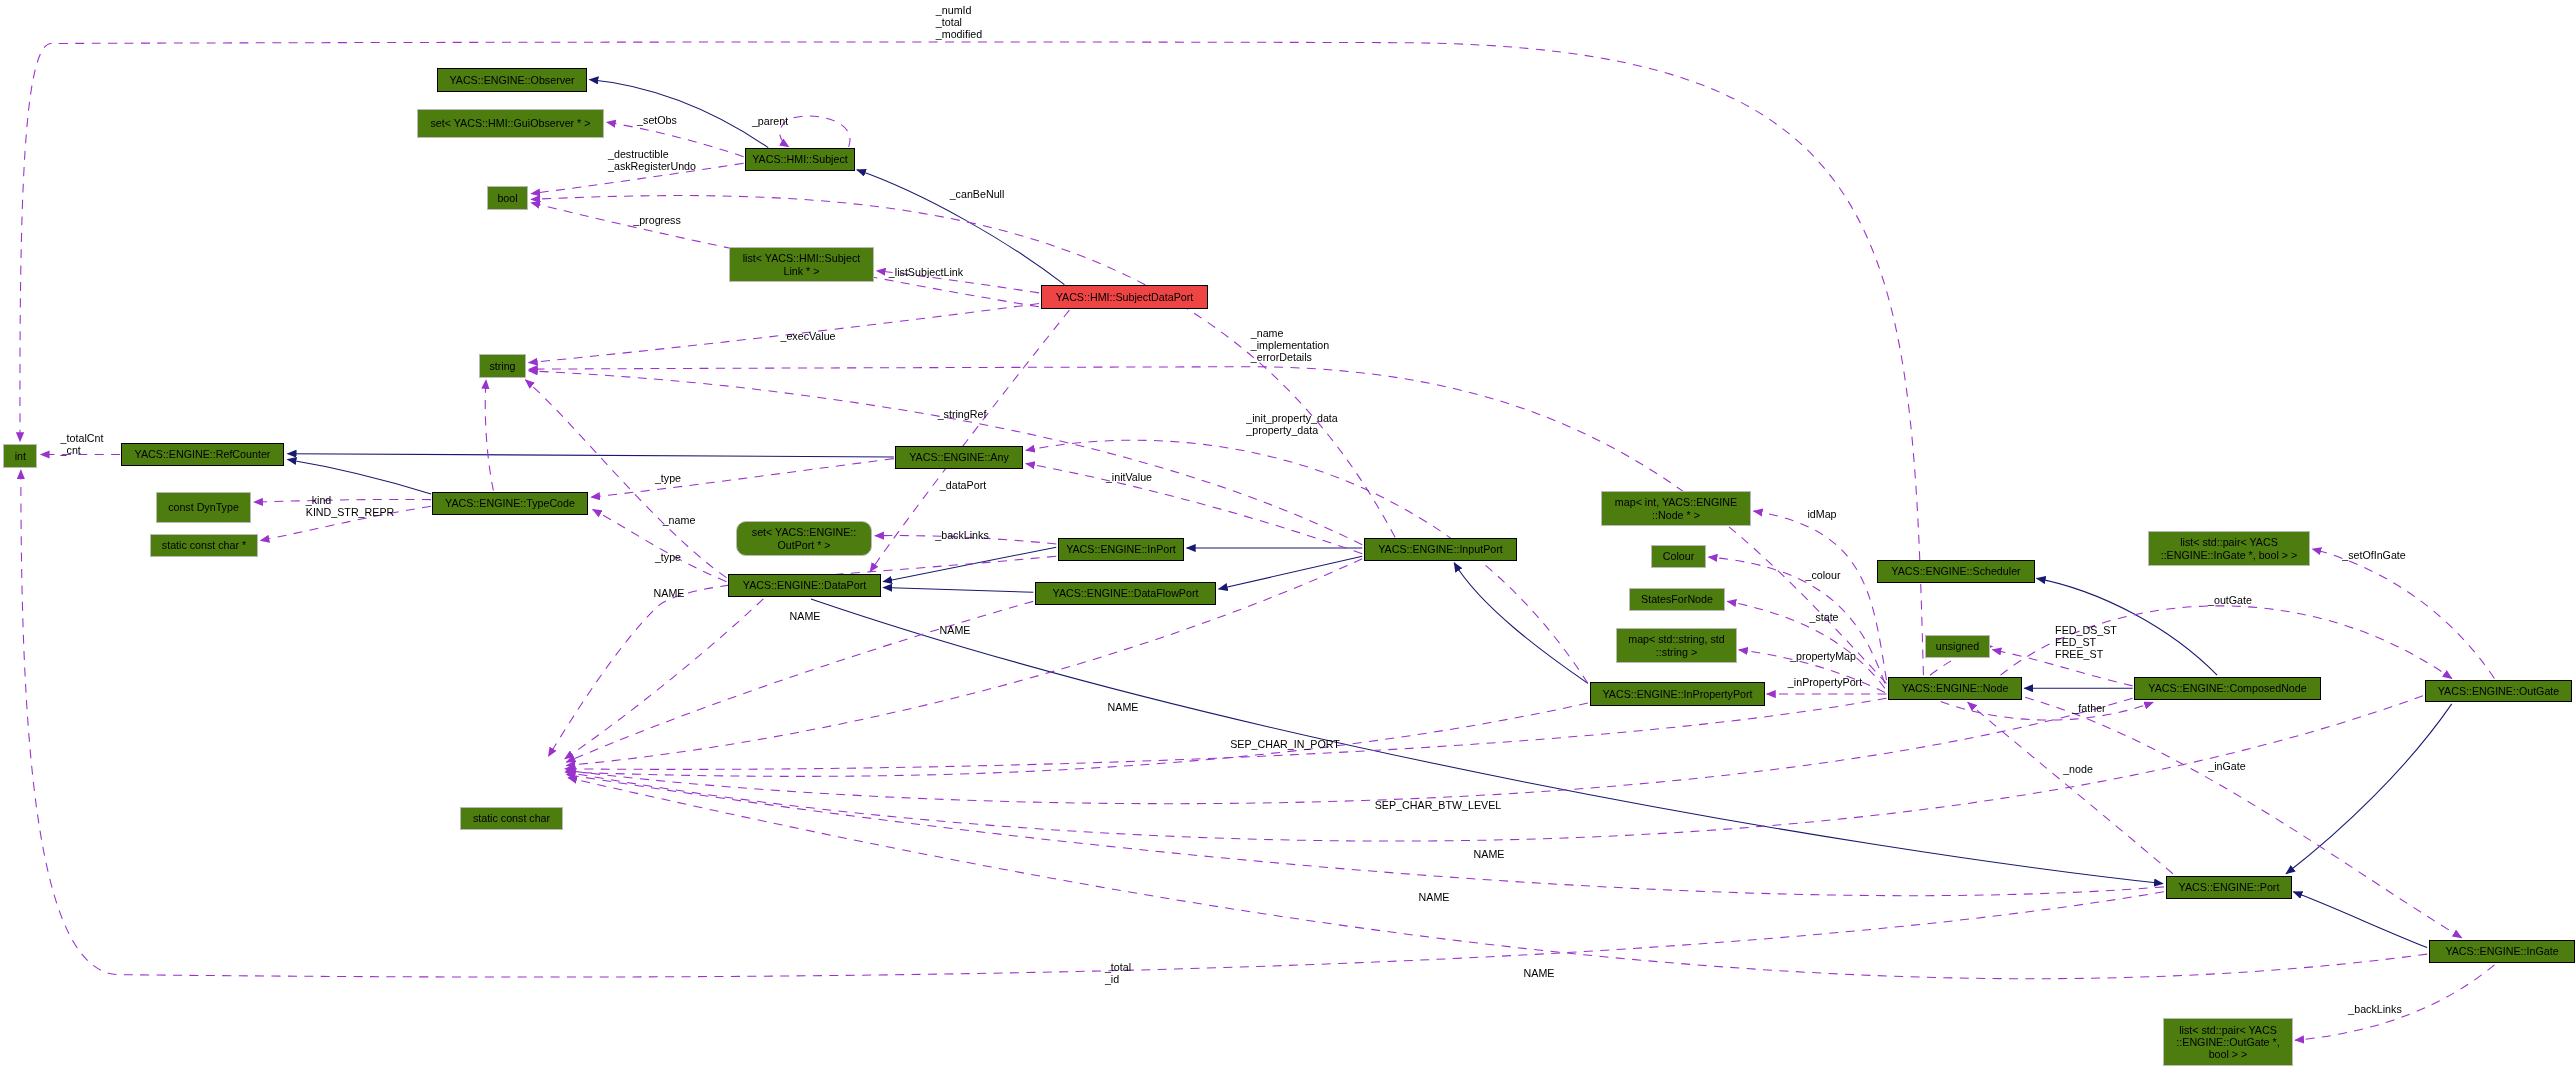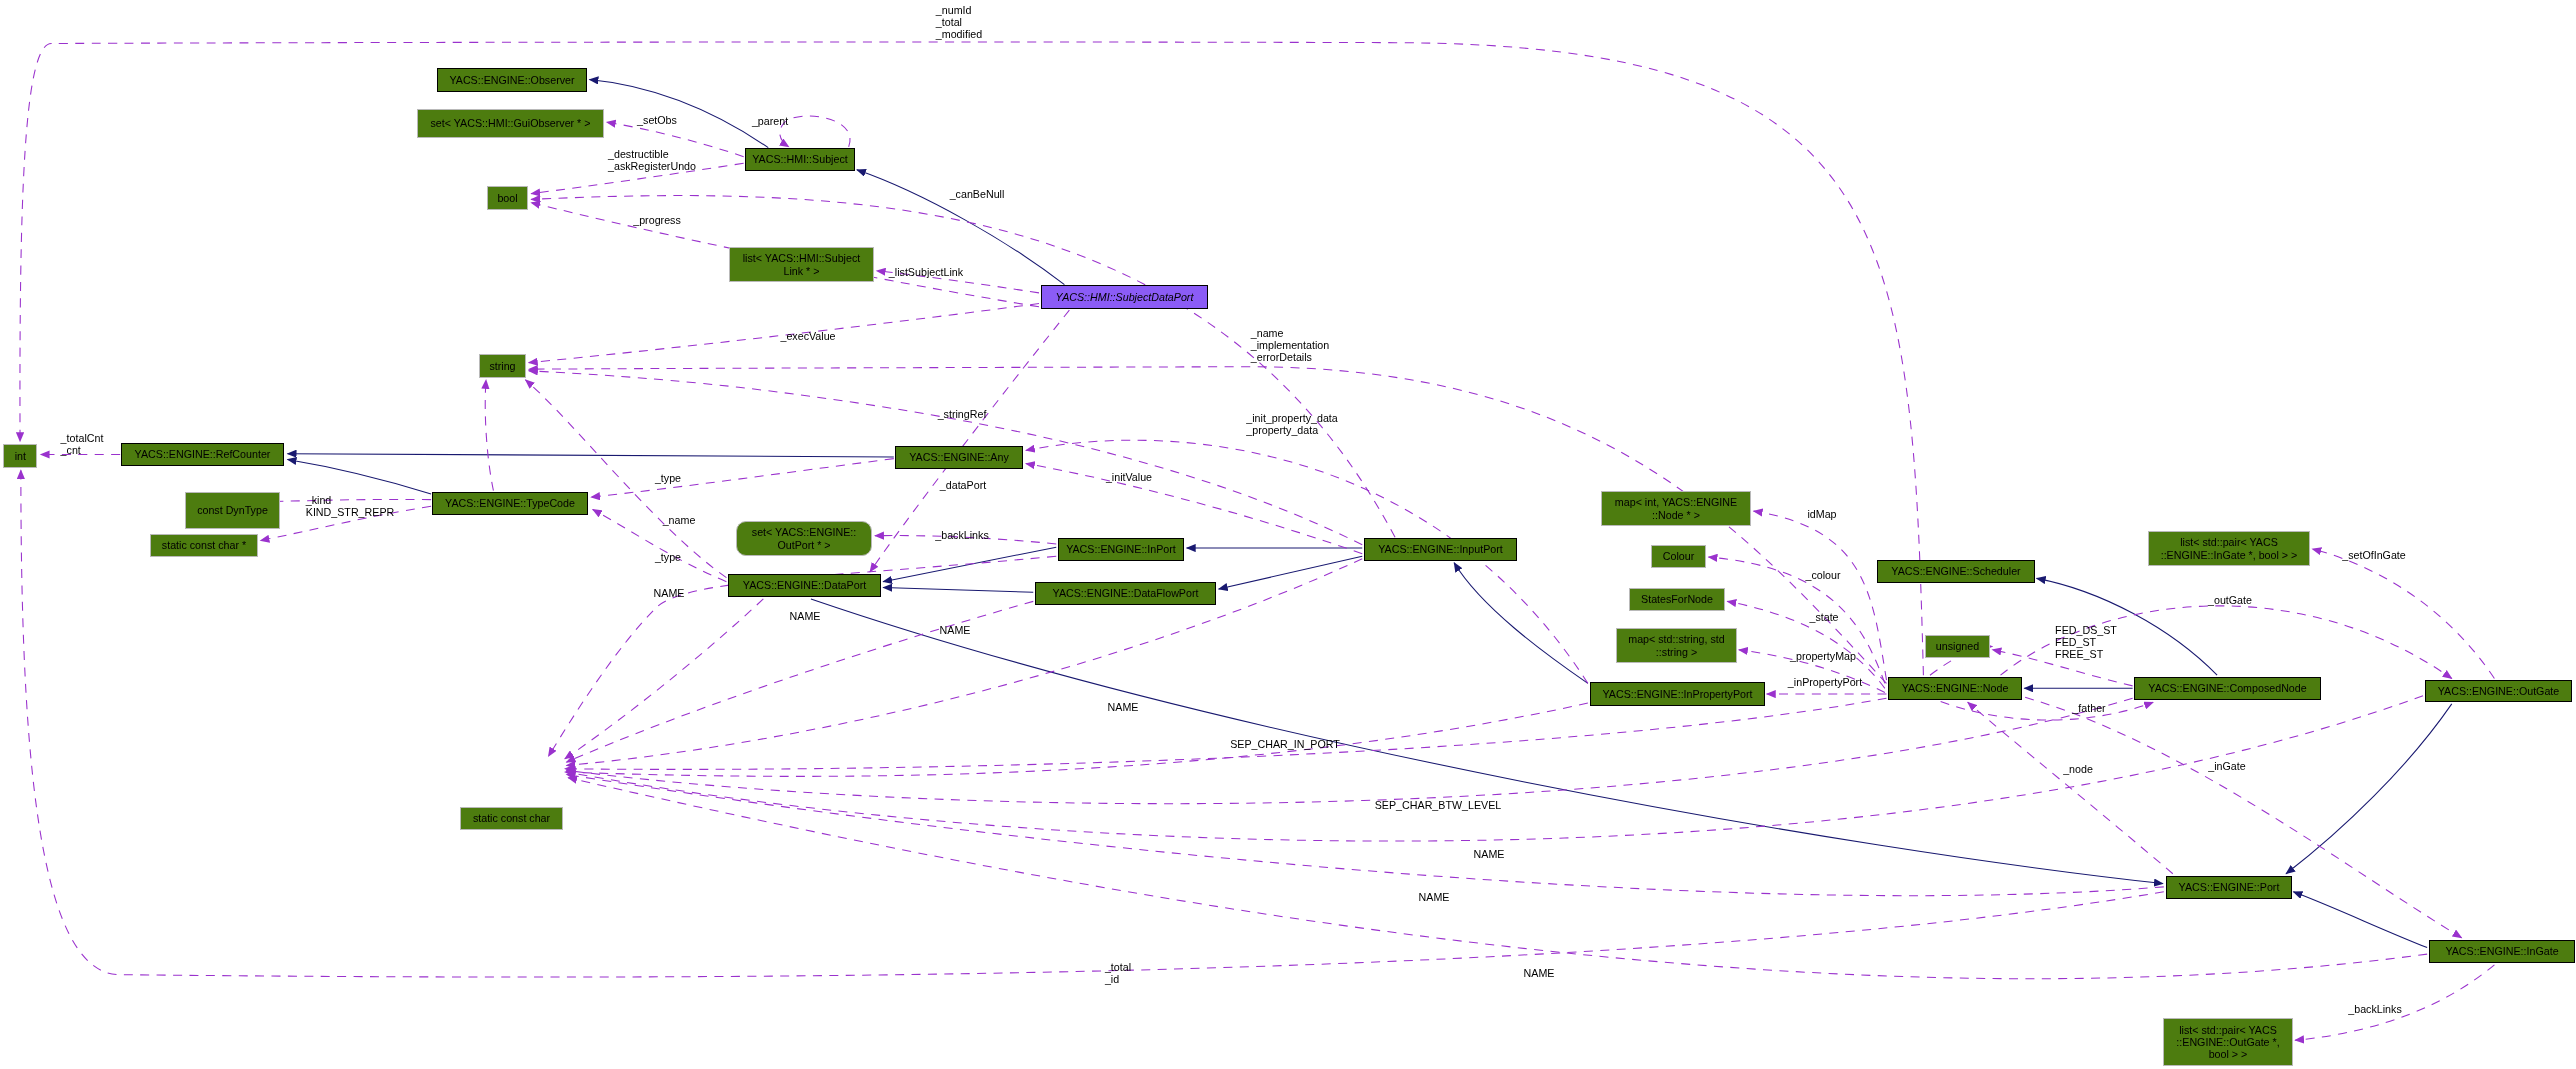--- a/index.html
+++ b/index.html
@@ -3,21 +3,21 @@
 <meta charset="utf-8">
 <style>
   html,body{margin:0;padding:0;background:#ffffff;}
   #canvas{position:relative;width:2576px;height:1069px;background:#ffffff;overflow:hidden;
           font-family:"Liberation Sans", sans-serif;}
   #edges{position:absolute;left:0;top:0;width:2576px;height:1069px;}
   .node{position:absolute;display:flex;align-items:center;justify-content:center;
         box-sizing:border-box;text-align:center;background:#4d7c0f;border:0.8px solid #000000;
         font-size:10.7px;line-height:1.15;white-space:pre-line;color:#000;z-index:2;}
   .node.plain{border-color:#b9b9b9;}
-  .node.selected{background:#8b5cf6;font-style:italic;}
+  .node.selected{background:#ef4444;}
   .edge-label{position:absolute;transform:translate(-50%,-50%);text-align:left;
         font-size:10.7px;line-height:1.12;white-space:pre-line;color:#000;z-index:3;}
   path.inherit{fill:none;stroke-width:1.3;}
   path.uses{fill:none;stroke-width:1.3;stroke-dasharray:11 9;}
 </style>
 </head>
 <body>
 
 <div id="canvas">
   <svg id="edges" xmlns="http://www.w3.org/2000/svg" viewBox="0 0 3139 1303">
@@ -94,21 +94,21 @@
       <div class="node plain" style="left: 417px; top: 109px; width: 187px; height: 29px;">set&lt; YACS::HMI::GuiObserver * &gt;</div>
       <div class="node class" style="left: 745px; top: 148px; width: 110px; height: 23px;">YACS::HMI::Subject</div>
       <div class="node plain" style="left: 487px; top: 186px; width: 41px; height: 24px;">bool</div>
       <div class="node plain" style="left: 729px; top: 247px; width: 145px; height: 35px;">list&lt; YACS::HMI::Subject
 Link * &gt;</div>
       <div class="node selected" style="left: 1041px; top: 285px; width: 167px; height: 24px;">YACS::HMI::SubjectDataPort</div>
       <div class="node plain" style="left: 479px; top: 354px; width: 47px; height: 24px;">string</div>
       <div class="node plain" style="left: 3.3px; top: 444px; width: 34px; height: 24px;">int</div>
       <div class="node class" style="left: 121px; top: 443px; width: 163px; height: 23px;">YACS::ENGINE::RefCounter</div>
       <div class="node class" style="left: 895px; top: 446px; width: 128px; height: 23px;">YACS::ENGINE::Any</div>
-      <div class="node plain" style="left: 156px; top: 492px; width: 95px; height: 37px; margin-left: 29px;">const DynType</div>
+      <div class="node plain" style="left: 156px; top: 492px; width: 95px; height: 31px;">const DynType</div>
       <div class="node class" style="left: 432px; top: 492px; width: 156px; height: 23px;">YACS::ENGINE::TypeCode</div>
       <div class="node plain" style="left: 150px; top: 534px; width: 108px; height: 23px;">static const char *</div>
       <div class="node plain" style="left: 736px; top: 521px; width: 136px; height: 35px; border-radius: 10px;">set&lt; YACS::ENGINE::
 OutPort * &gt;</div>
       <div class="node class" style="left: 1058px; top: 538px; width: 126px; height: 23px;">YACS::ENGINE::InPort</div>
       <div class="node class" style="left: 1364px; top: 538px; width: 153px; height: 23px;">YACS::ENGINE::InputPort</div>
       <div class="node plain" style="left: 1601px; top: 491px; width: 150px; height: 35px;">map&lt; int, YACS::ENGINE
 ::Node * &gt;</div>
       <div class="node plain" style="left: 1651px; top: 545px; width: 55px; height: 23px;">Colour</div>
       <div class="node class" style="left: 1877px; top: 560px; width: 158px; height: 23px;">YACS::ENGINE::Scheduler</div>

